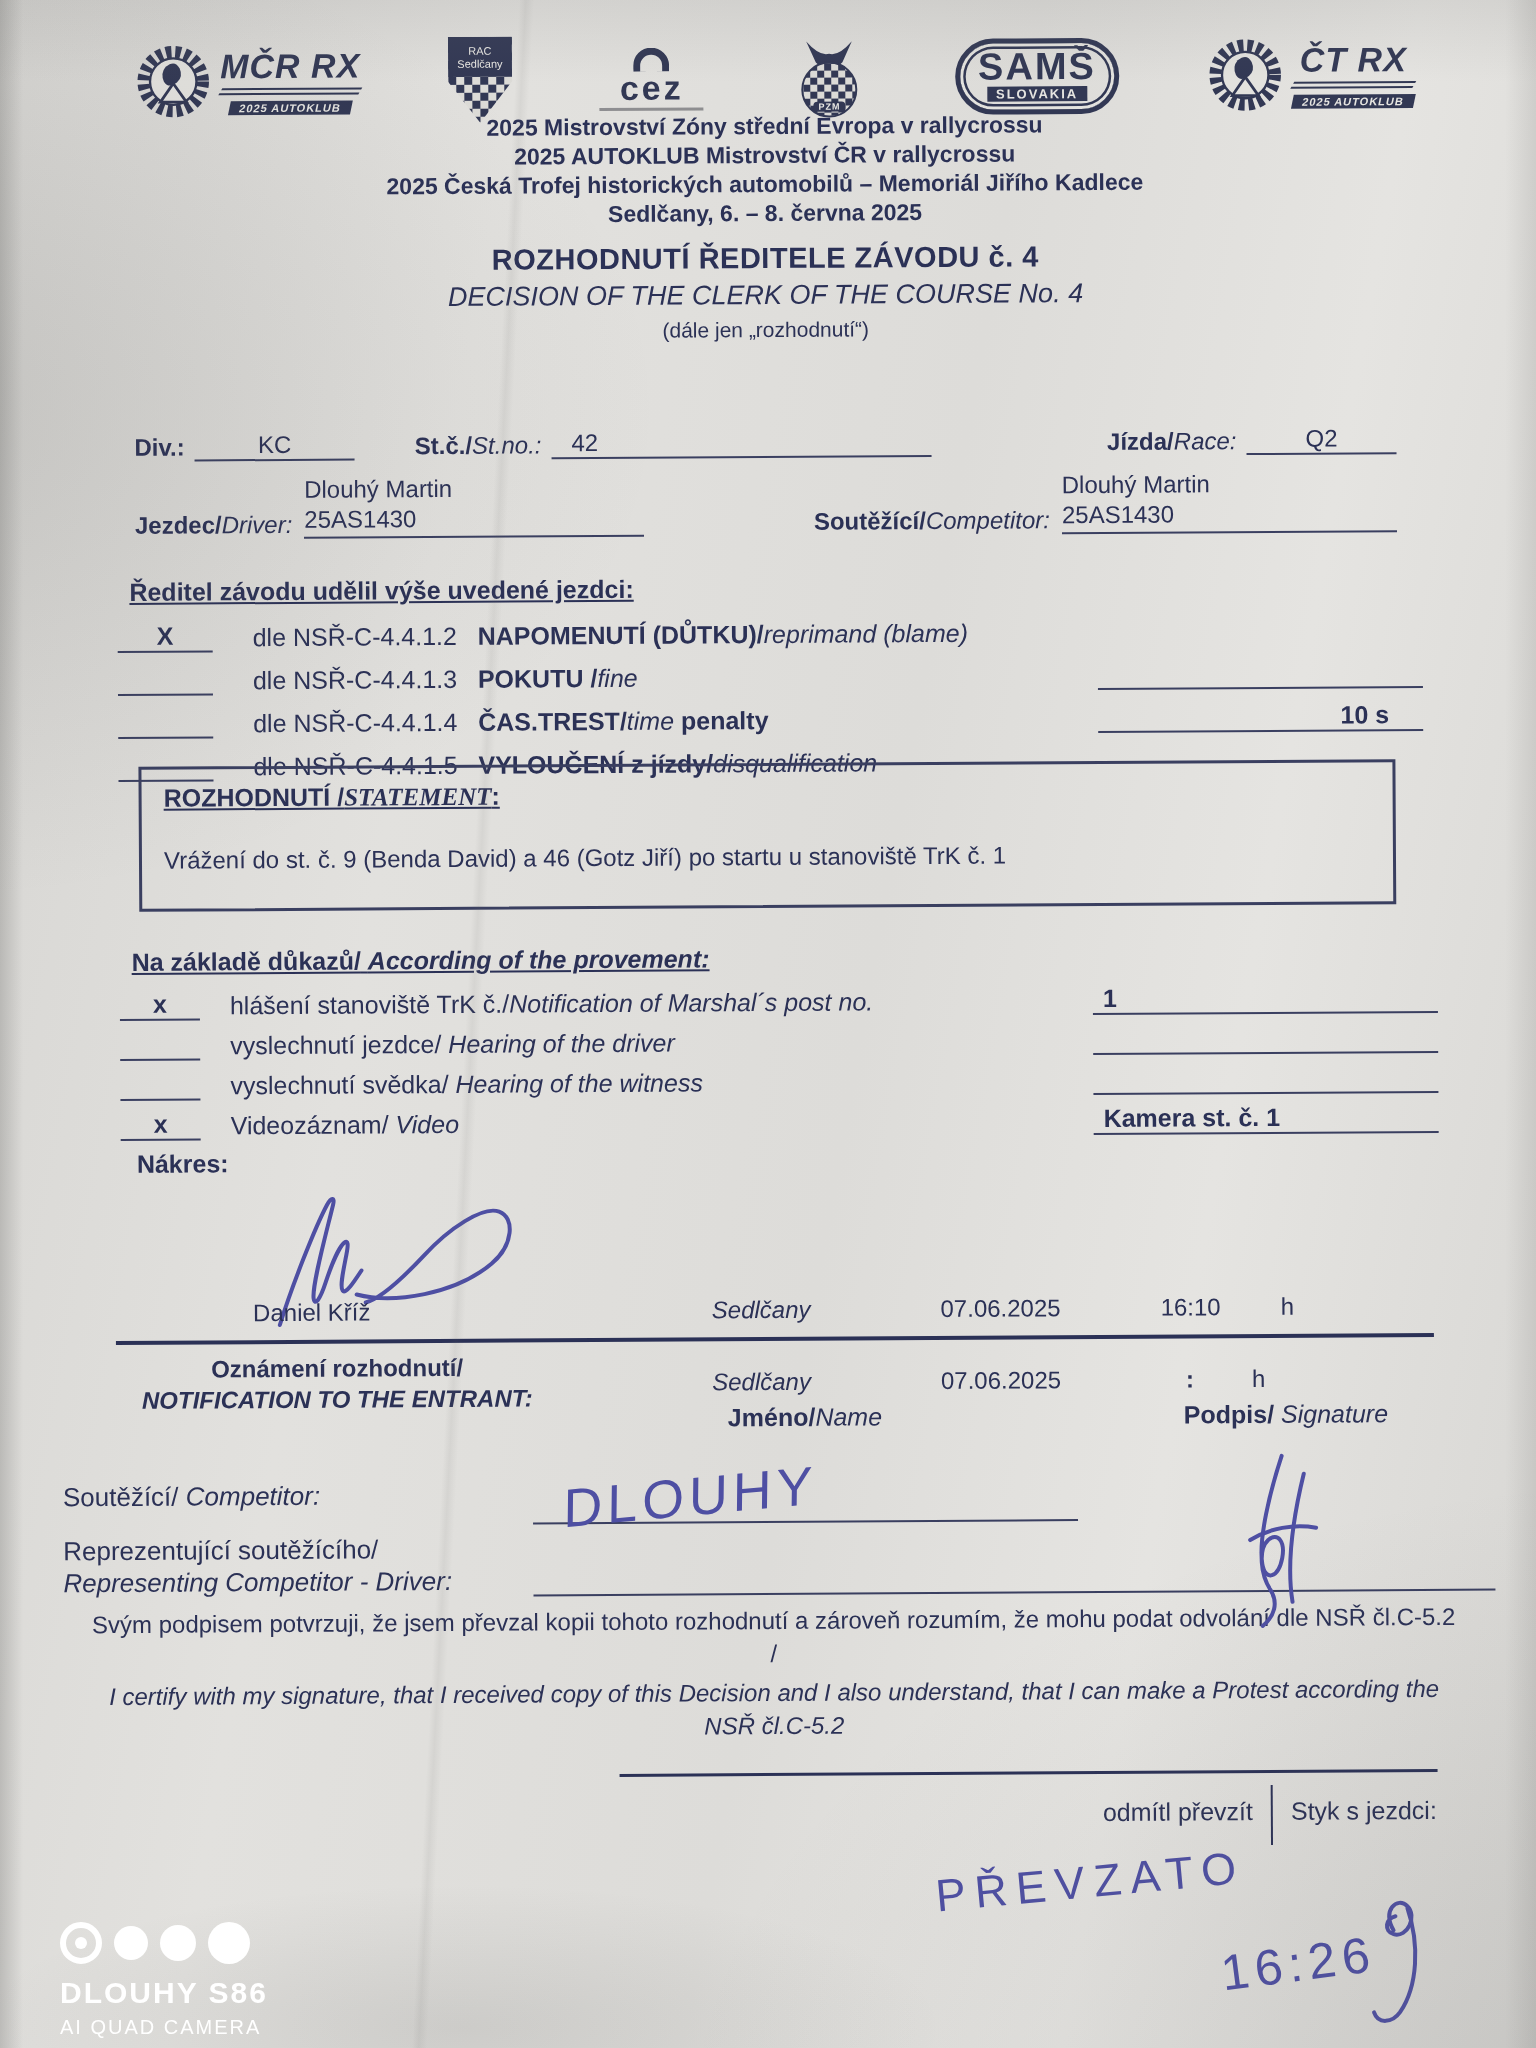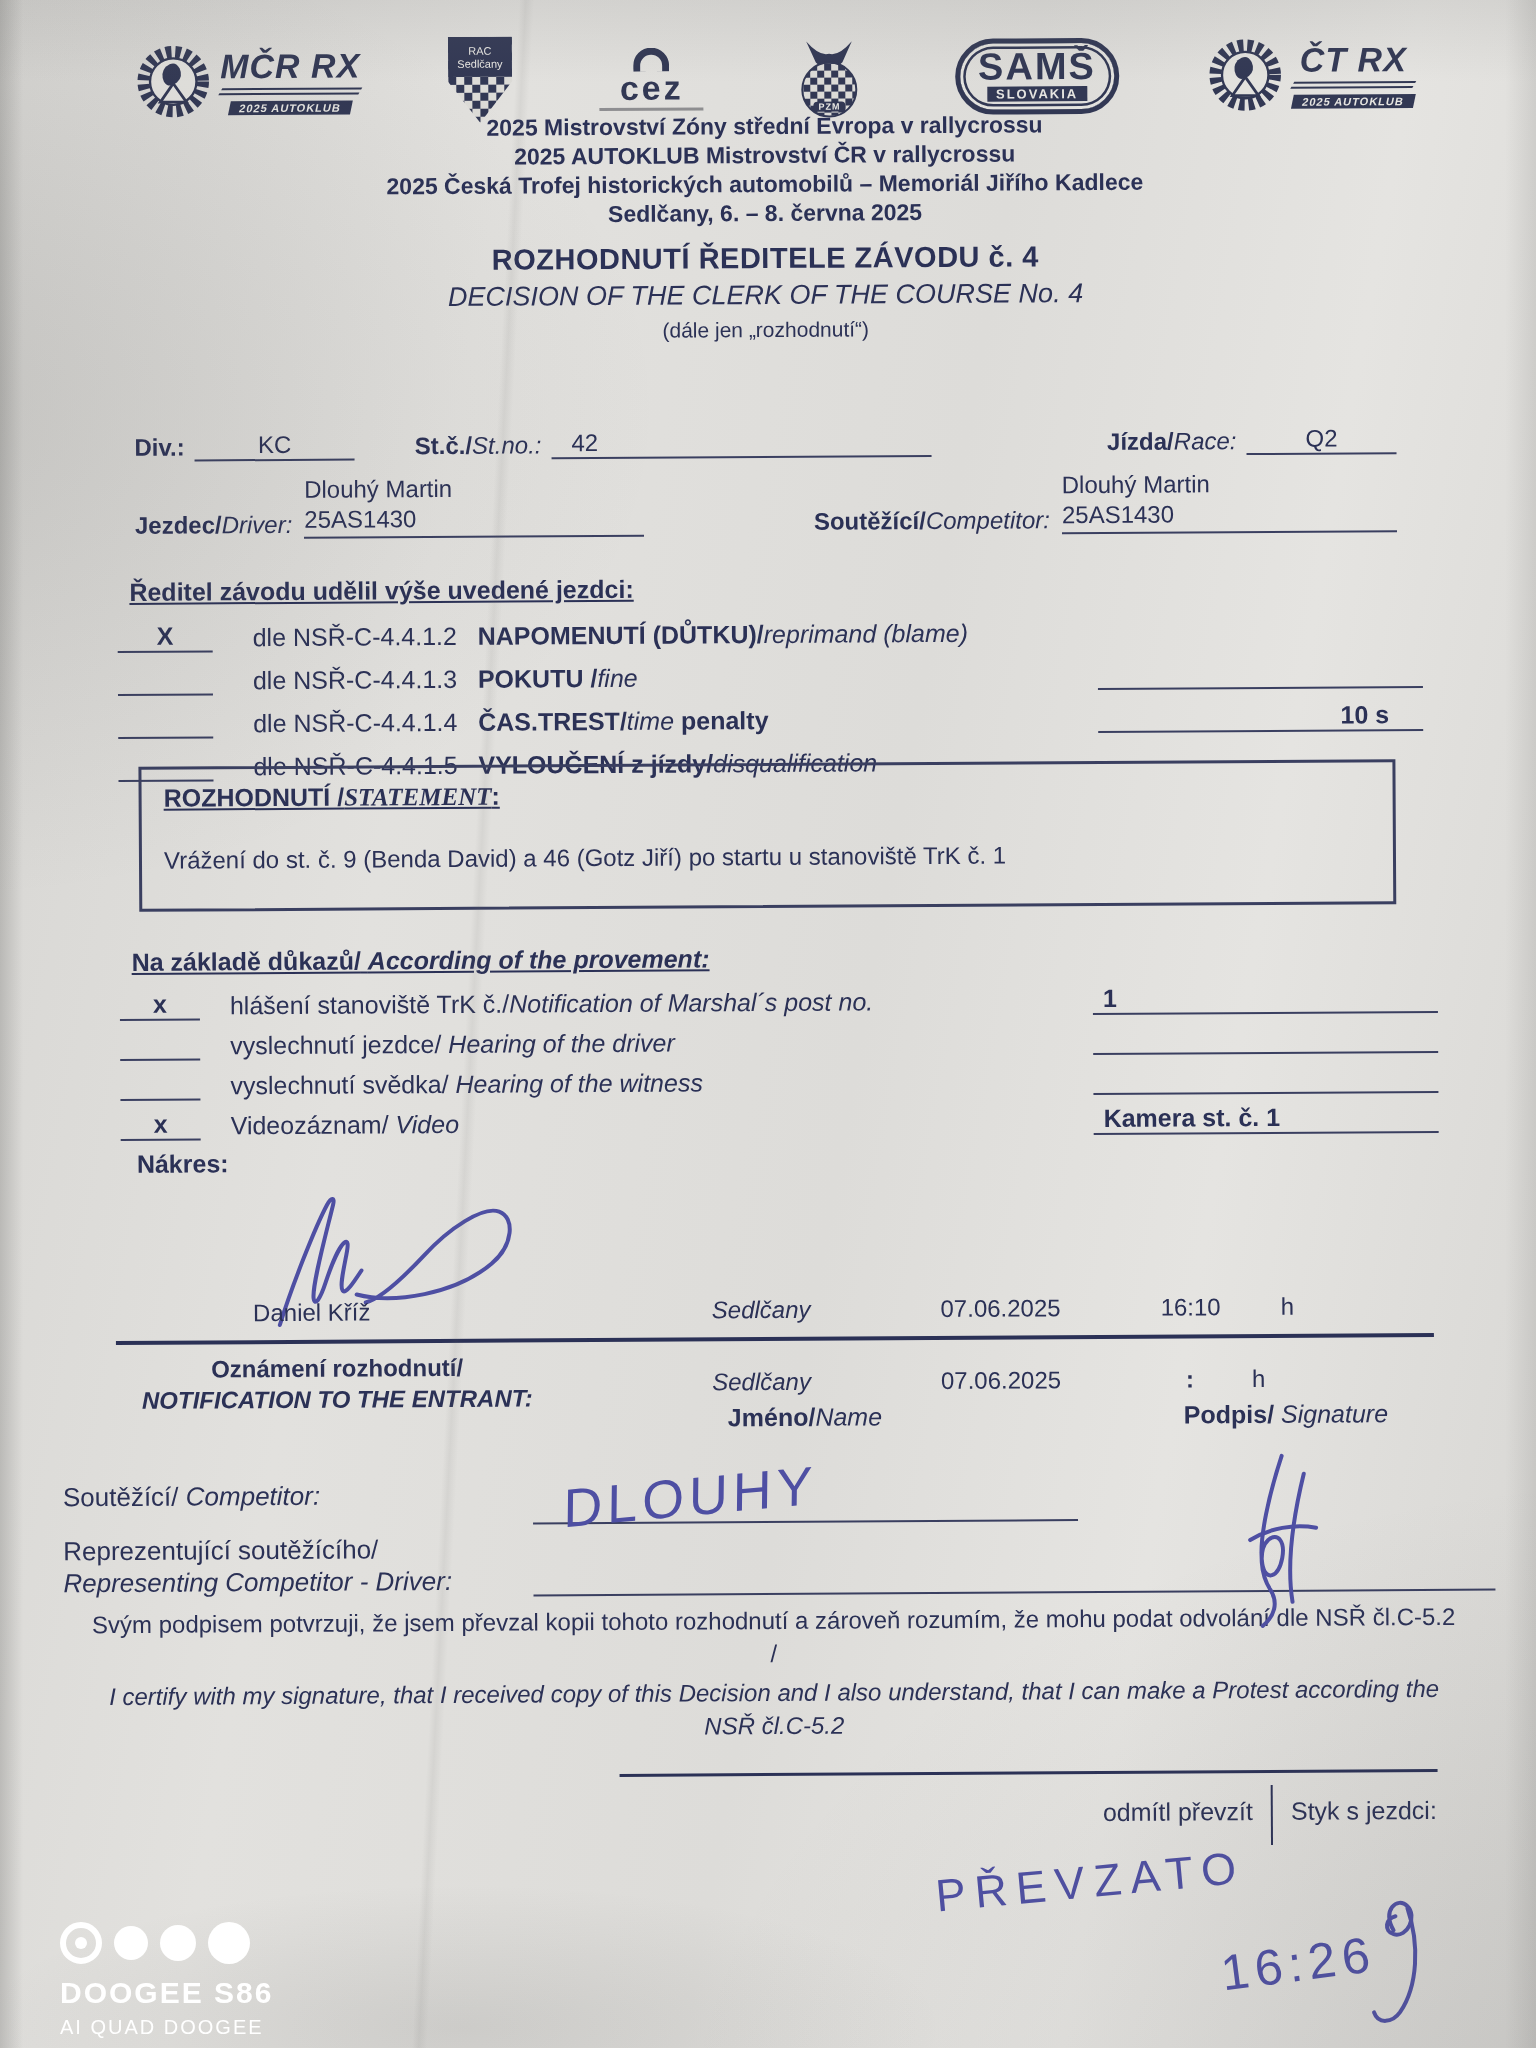--- a/index.html
+++ b/index.html
@@ -371,17 +371,17 @@
 
 </div>
 
 <div class="abs watermark">
   <div class="wm-icons">
     <span class="wm-ring"></span>
     <span class="wm-dot wm-d1"></span>
     <span class="wm-dot wm-d2"></span>
     <span class="wm-dot wm-d3"></span>
   </div>
-  <div class="wm-brand">DOOGEE S86</div>
-  <div class="wm-sub">AI QUAD DOOGEE</div>
+  <div class="wm-brand">DLOUHY S86</div>
+  <div class="wm-sub">AI QUAD CAMERA</div>
 </div>
 
 <div class="paper-overlay"></div>
 
 </body></html>

